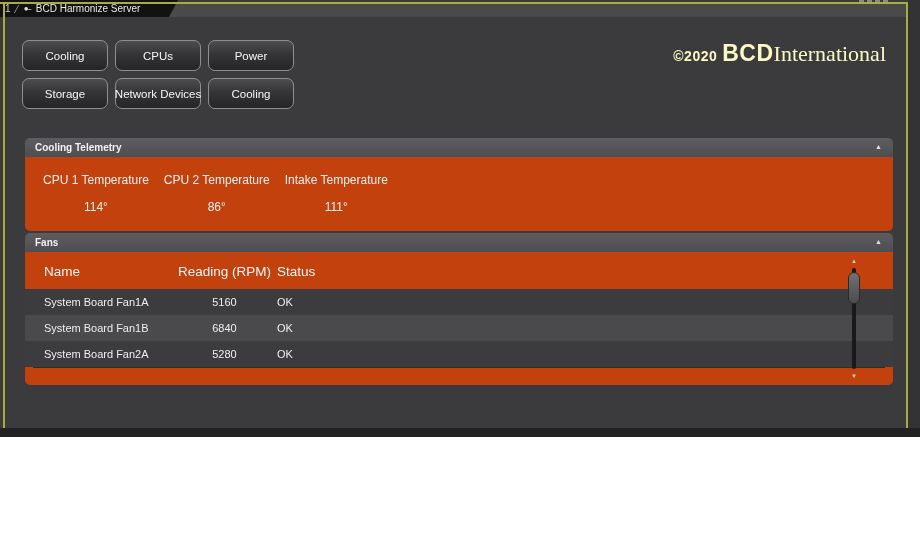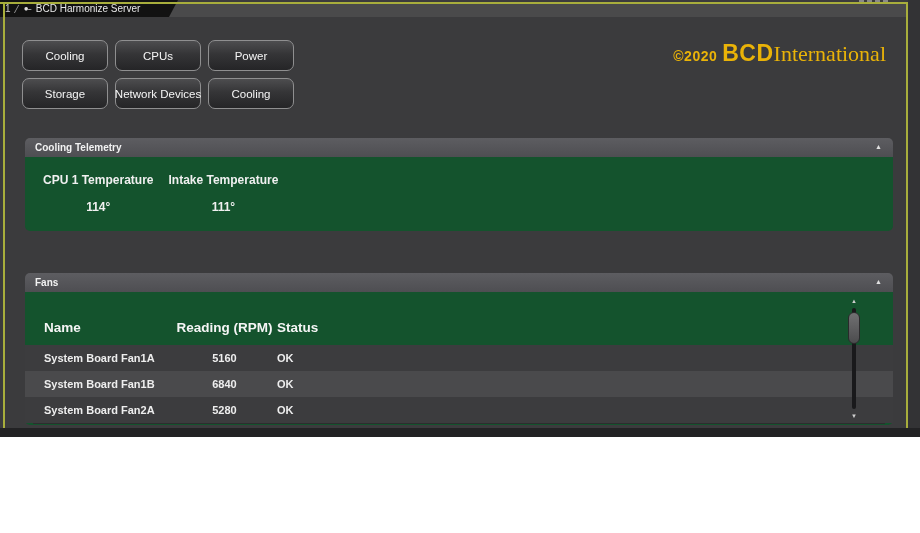--- a/index.html
+++ b/index.html
@@ -41,45 +41,45 @@
   }
   .nav-btn {
     background:linear-gradient(#4d4d4f, #353537 45%, #252527);
     border:1px solid #8f8f90; border-radius:7px;
     color:#f5f5f5; font-size:11.5px; text-align:center;
     display:flex; align-items:center; justify-content:center;
     cursor:pointer; white-space:nowrap; padding:0 13px;
   }
 
   
-  .logo { position:absolute; right:34px; top:40px; display:flex; align-items:baseline; color:#eab308; }
+  .logo { position:absolute; right:34px; top:40px; display:flex; align-items:baseline; color:#fef9c3; }
   .logo-copy { font-size:14px; font-weight:bold; letter-spacing:0.5px; margin-right:5px; }
   .logo-brand { font-size:23px; font-weight:bold; letter-spacing:0.5px; }
   .logo-suffix { font-size:22px; font-family:"Liberation Serif","DejaVu Serif",serif; }
 
   
   .panel { position:absolute; left:25px; width:868px; border-radius:5px; }
   .panel-header {
     height:19px; border-radius:5px 5px 0 0;
     background:linear-gradient(#5d5d61, #4e4e52);
     display:flex; align-items:center; position:relative;
   }
   .panel-title { font-size:10px; font-weight:bold; color:#f2f2f2; padding-left:10px; }
   .panel-collapse { position:absolute; right:11px; top:5px; font-size:7px; color:#e0e0e0; cursor:pointer; line-height:1; }
-  .panel-body { background:#14532d; border-radius:0 0 5px 5px; position:relative;font-weight:bold; }
+  .panel-body { background:#c2410c; border-radius:0 0 5px 5px; position:relative; }
 
   .cooling-panel { top:138px; }
   .cooling-body { height:74px; }
   .metric-row { display:flex; padding:16px 0 0 18px; gap:15px; }
   .metric { display:flex; flex-direction:column; align-items:center; }
   .metric-label { font-size:12px; color:#f0f0f0; white-space:nowrap; }
   .metric-value { font-size:12px; color:#f0f0f0; margin-top:13px; }
 
-  .fans-panel { top:233px;margin-top:40px; }
-  .fans-body { height:133px; padding-top:17px; }
+  .fans-panel { top:233px; }
+  .fans-body { height:133px; padding-top:1px; }
   .fan-table { margin-top:0; }
   .fan-header-row, .fan-row {
     display:grid; grid-template-columns:128px 105px 1fr; align-items:center;
     padding-left:19px;
   }
   .fan-header-row { height:36px; color:#f5f5f5; font-size:13.5px; }
   .fan-header-row .col-reading { text-align:center; }
   .fan-row { height:26px; font-size:11px; color:#eeeeee; }
   .fan-row .cell-reading { text-align:center; }
   .fan-row:nth-child(odd) { background:#3c3c3e; }
@@ -144,20 +144,24 @@
     <div class="panel cooling-panel">
       <div class="panel-header">
         <span class="panel-title">Cooling Telemetry</span>
         <span class="panel-collapse">▲</span>
       </div>
       <div class="panel-body cooling-body">
         <div class="metric-row">
           <div class="metric">
             <span class="metric-label">CPU 1 Temperature</span>
             <span class="metric-value">114°</span>
+          </div>
+          <div class="metric">
+            <span class="metric-label">CPU 2 Temperature</span>
+            <span class="metric-value">86°</span>
           </div>
           <div class="metric">
             <span class="metric-label">Intake Temperature</span>
             <span class="metric-value">111°</span>
           </div>
         </div>
       </div>
     </div>
 
     <div class="panel fans-panel">

